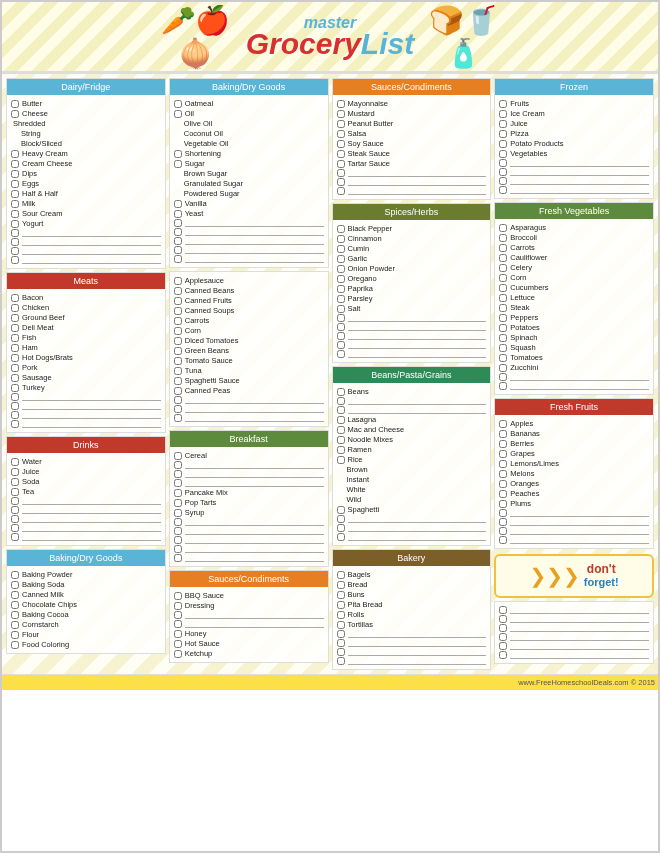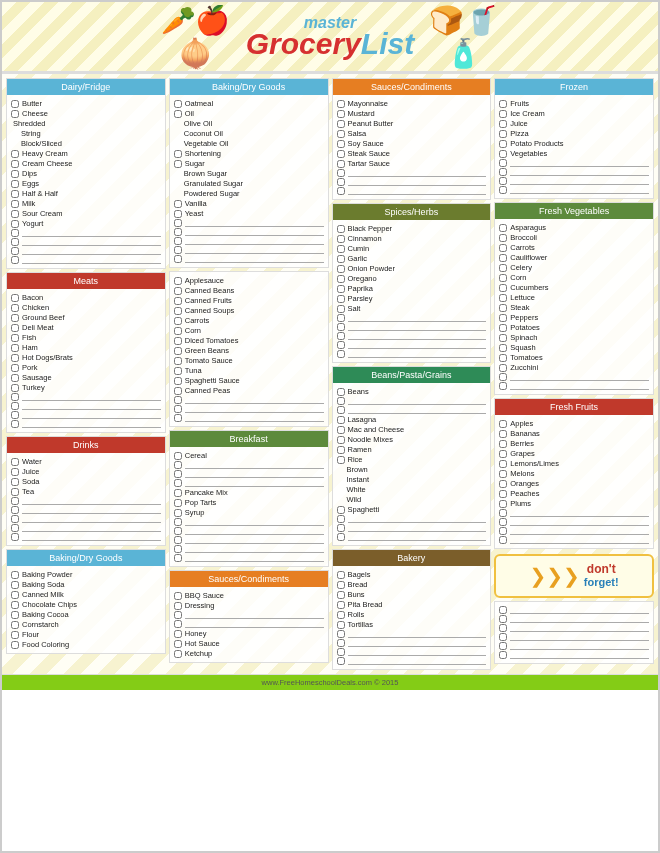--- a/index.html
+++ b/index.html
@@ -167,25 +167,25 @@
       background: #fffde7;
       border: 2px solid #f0c040;
       border-radius: 6px;
       padding: 6px;
       text-align: center;
       margin-top: 2px;
     }
 
     
     .footer {
-      text-align: center;
+      text-align: right;
       font-size: 7.5px;
       color: #555;
       padding: 3px;
-      background: #84cc16;
+      background: #fde047;
       border-top: 1px solid #ddd;
     }
 
     .item-label { color: #222; }
   </style>
 </head>
 <body>
 
 <div class="page">
 

